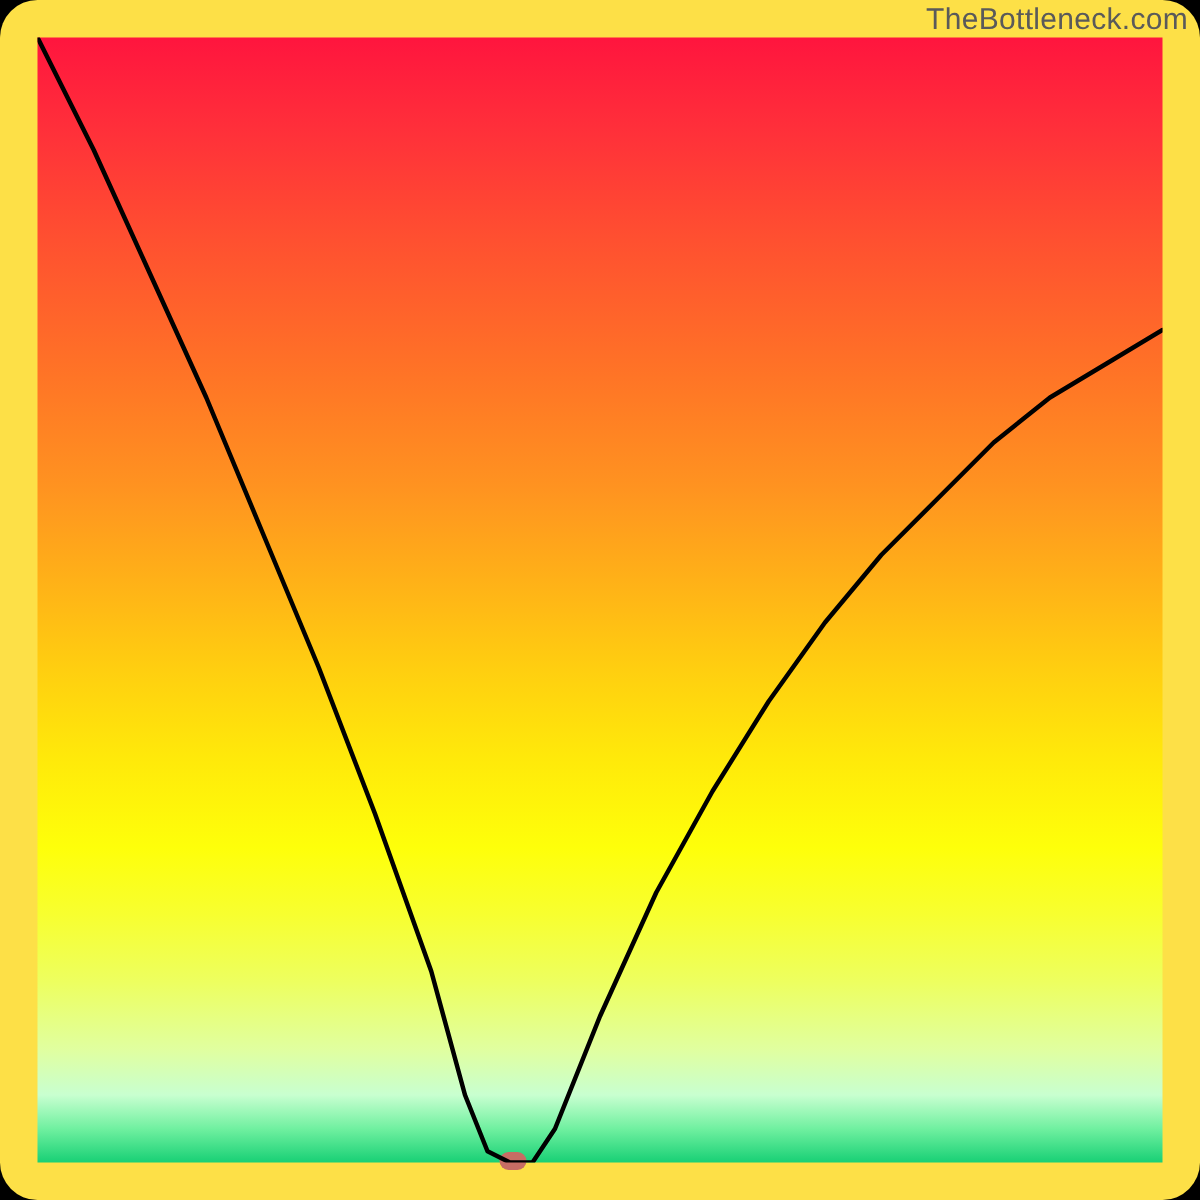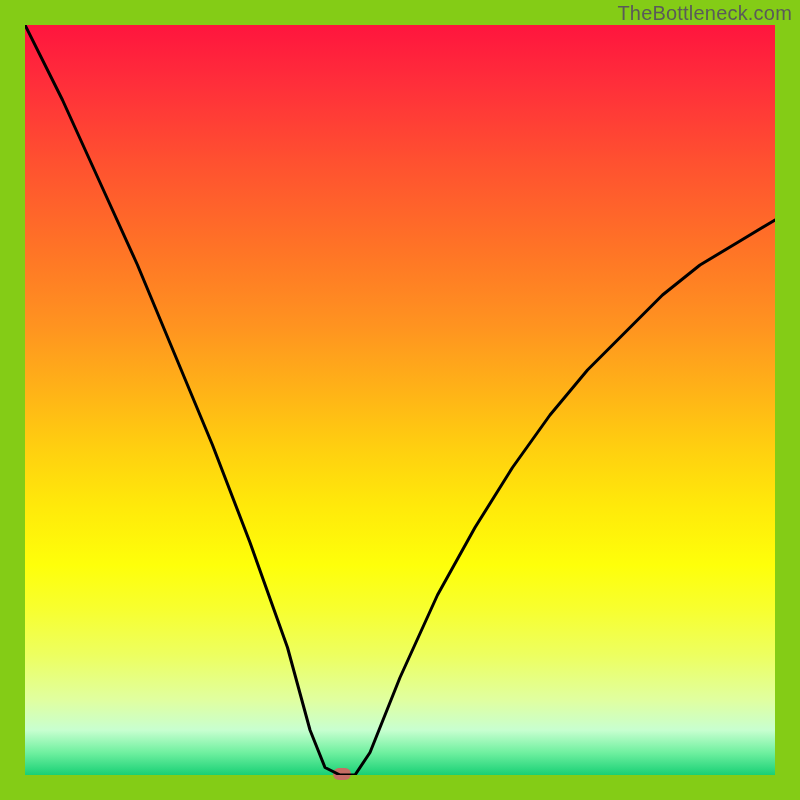--- a/index.html
+++ b/index.html
@@ -8,21 +8,22 @@
     width: 800px;
     height: 800px;
     background: #000;
     overflow: hidden;
     font-family: Arial, Helvetica, sans-serif;
   }
   .wrap {
     position: relative;
     width: 800px;
     height: 800px;
-    background: #84cc16;
+    background: #fde047;
+    border-radius: 25px;
   }
   .plot {
     position: absolute;
     left: 25px;
     top: 25px;
     width: 750px;
     height: 750px;
     background: linear-gradient(to bottom,
       #ff153e 0%,
       #ff2f3a 8%,

